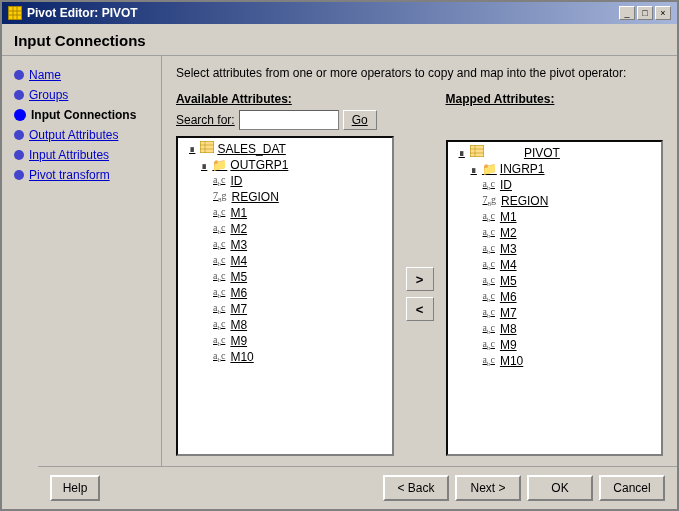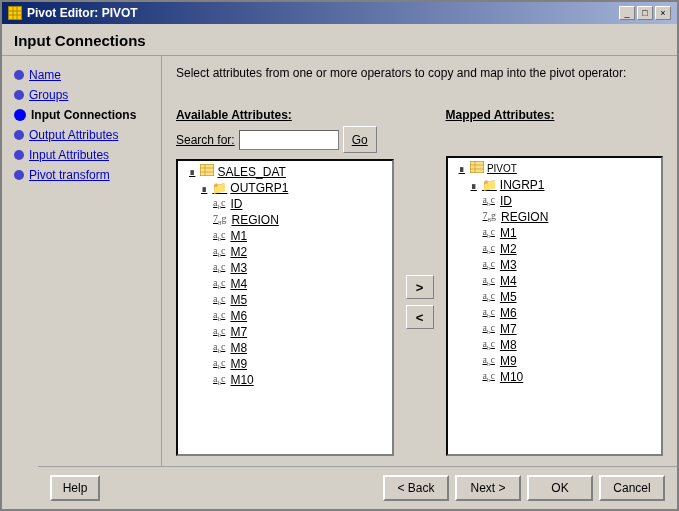--- a/index.html
+++ b/index.html
@@ -127,21 +127,21 @@
       flex: 1;
       padding: 10px 14px;
       display: flex;
       flex-direction: column;
       gap: 8px;
       overflow: hidden;
     }
     .description {
       font-size: 12px;
       color: #000;
-      margin-bottom: 20px;
+      margin-bottom: 4px;
     }
     .panels-row {
       display: flex;
       gap: 10px;
       flex: 1;
       overflow: hidden;
     }
     .panel {
       display: flex;
       flex-direction: column;
@@ -167,21 +167,21 @@
       width: 100px;
       height: 20px;
       border: 1px solid #808080;
       border-top-color: #606060;
       border-left-color: #606060;
       background: white;
       padding: 1px 3px;
       font-size: 12px;
     }
     .go-btn {
-      height: 27px;
+      height: 20px;
       padding: 0 8px;
       background: #d4d0c8;
       border: 1px solid #808080;
       border-top-color: #ffffff;
       border-left-color: #ffffff;
       font-size: 12px;
       cursor: pointer;
     }
     .tree-box {
       border: 2px inset #808080;
@@ -443,21 +443,21 @@
               <span class="indent1"></span>
               <span style="font-size:10px;color:#444;">∎</span>
               <span style="margin-left:2px;">
                 <svg width="14" height="12">
                   <rect x="0" y="0" width="14" height="12" fill="#ffdd88" stroke="#aa8800" stroke-width="1"></rect>
                   <line x1="0" y1="4" x2="14" y2="4" stroke="#aa8800" stroke-width="0.5"></line>
                   <line x1="0" y1="8" x2="14" y2="8" stroke="#aa8800" stroke-width="0.5"></line>
                   <line x1="5" y1="0" x2="5" y2="12" stroke="#aa8800" stroke-width="0.5"></line>
                 </svg>
               </span>
-              <span style="font-size:10px;">PIVOT</span>
+              <span style="font-size:12px;margin-left:37px;">PIVOT</span>
             </div>
 
             <div class="tree-item">
               <span class="indent2"></span>
               <span style="font-size:10px;color:#444;">∎</span>
               <span style="margin-left:2px;color:#ffaa00;font-size:12px;">📁</span>
               <span style="font-size:12px;">INGRP1</span>
             </div>
 
             <div class="tree-item">

